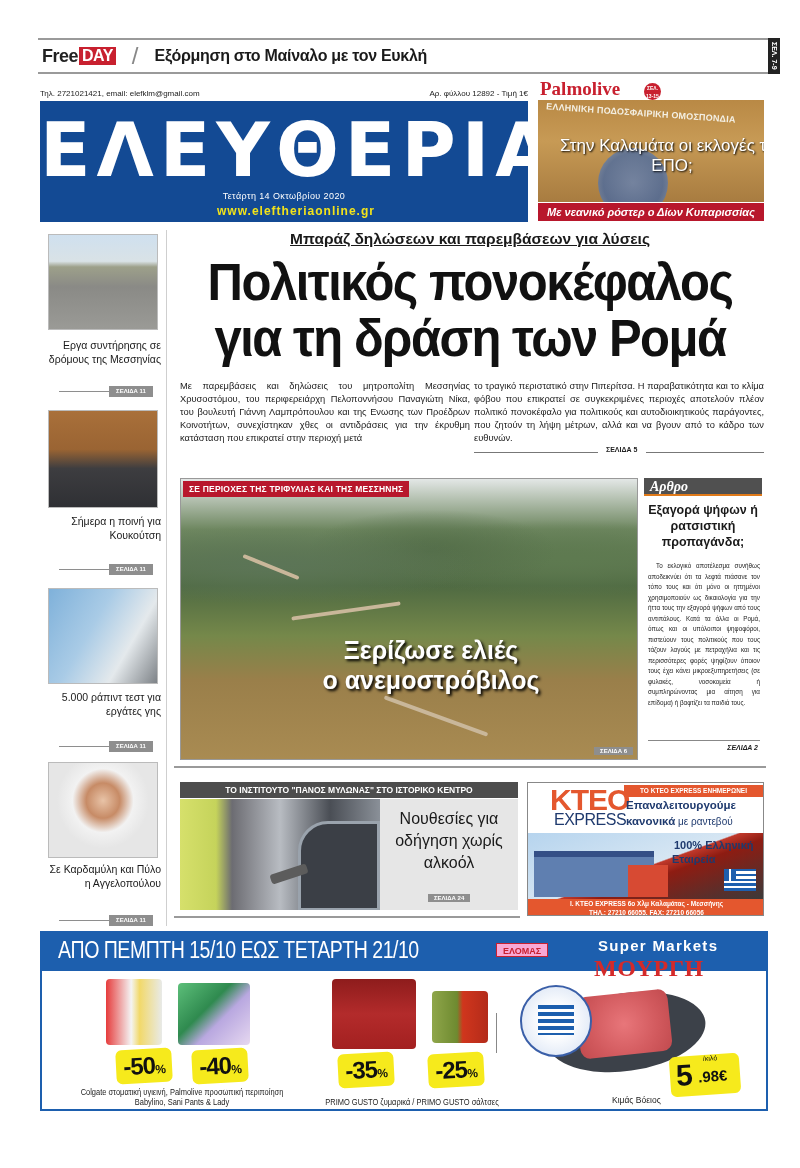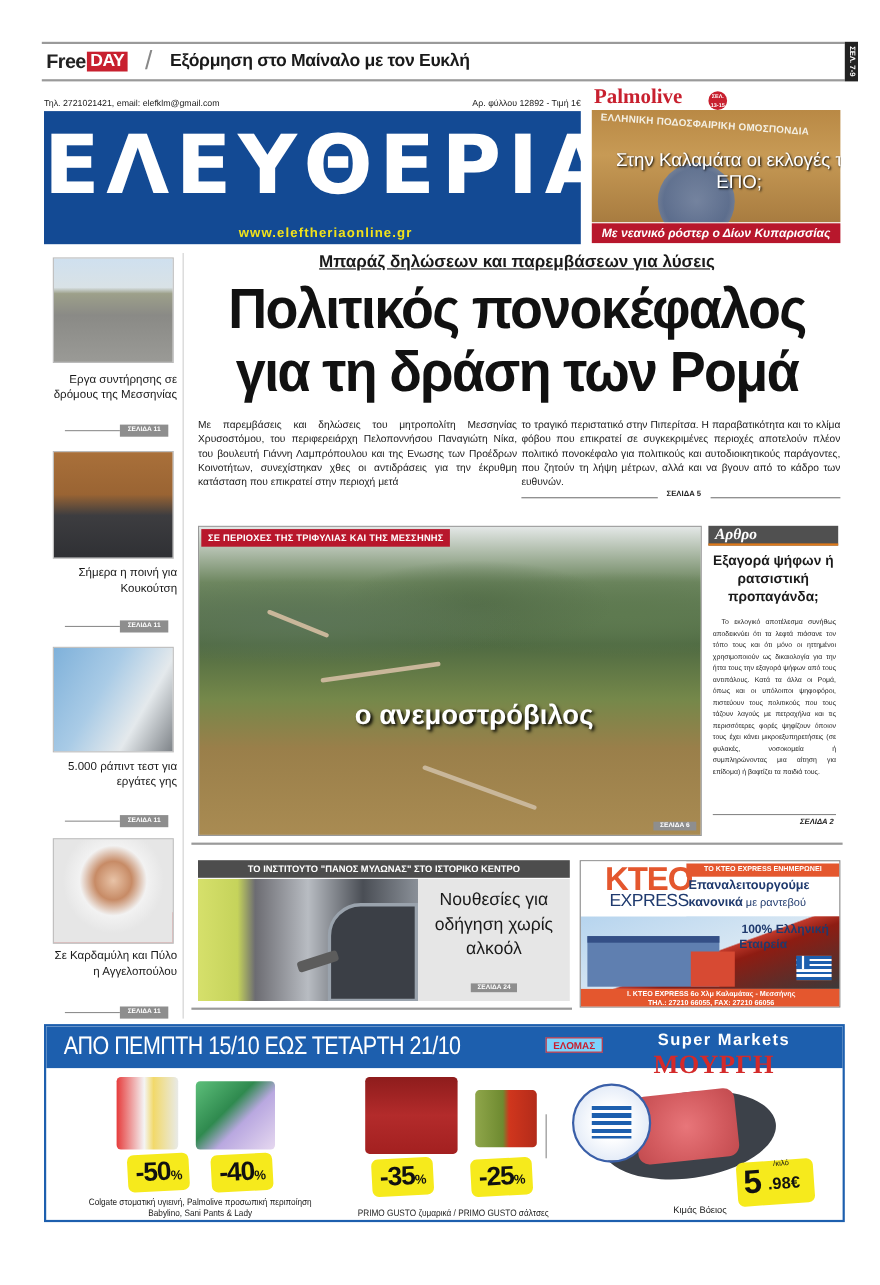--- a/index.html
+++ b/index.html
@@ -99,21 +99,21 @@
   .kteo .g2 { position: absolute; left: 144px; top: 70px; font-size: 11px; font-weight: bold; color: #1f3a6e; }
   .kteo .flag { position: absolute; left: 196px; top: 86px; width: 32px; height: 22px; background: repeating-linear-gradient(180deg,#1d5fae 0 2.4px,#fff 2.4px 4.8px); }
   .kteo .flag::before { content: ""; position: absolute; left: 0; top: 0; width: 12px; height: 12px; background: #1d5fae; }
   .kteo .flag::after { content: ""; position: absolute; left: 5px; top: 0; width: 2px; height: 12px; background: #fff; box-shadow: -5px 5px 0 -0px transparent; }
   .kteo .foot { position: absolute; left: 0; top: 116px; width: 237px; height: 18px; background: #e4572e; color: #fff; font-size: 6.5px; font-weight: bold; text-align: center; line-height: 8.5px; padding-top: 1px; }
 
   
   .ad { left: 40px; top: 931px; width: 728px; height: 180px; border: 2px solid #1d5fae; background: #fff; overflow: hidden; }
   .ad .band { position: absolute; left: 0; top: 0; width: 728px; height: 38px; background: #1d5fae; }
   .ad .band-text { position: absolute; left: 16px; top: 4px; color: #fff; font-size: 23px; letter-spacing: -0.6px; transform: scaleX(0.85); transform-origin: left; }
-  .ad .elomas { position: absolute; left: 454px; top: 10px; width: 52px; height: 14px; background: #7dd3fc; color: #c8202f; font-size: 9px; font-weight: bold; text-align: center; line-height: 14px; border: 1px solid #c8202f; }
+  .ad .elomas { position: absolute; left: 454px; top: 10px; width: 52px; height: 14px; background: #f9a8d4; color: #c8202f; font-size: 9px; font-weight: bold; text-align: center; line-height: 14px; border: 1px solid #c8202f; }
   .ad .sm { position: absolute; left: 556px; top: 4px; color: #fff; font-size: 15px; font-weight: bold; letter-spacing: 1.3px; }
   .ad .mourgi { position: absolute; left: 552px; top: 22px; color: #d42a2a; font-family: "Liberation Serif", serif; font-size: 24px; font-weight: bold; letter-spacing: 0.5px; }
   .prod { position: absolute; border-radius: 4px; }
   .disc { position: absolute; width: 56px; height: 34px; background: #f6ea1c; border-radius: 6px; color: #111; font-size: 24px; font-weight: bold; text-align: center; line-height: 34px; letter-spacing: -1px; transform: rotate(-3deg); }
   .disc span { font-size: 12px; }
   .adcap { position: absolute; font-size: 8.5px; text-align: center; color: #222; line-height: 10px; transform: scaleX(0.88); }
   .vline { position: absolute; width: 1px; background: #888; }
   .plate { position: absolute; left: 504px; top: 60px; width: 160px; height: 78px; border-radius: 50%; background: #3c4149; transform: rotate(-8deg); }
   .meat { position: absolute; left: 536px; top: 60px; width: 92px; height: 62px; background: radial-gradient(circle,#e8767a 0%,#d25a5e 60%,#c14a4e 100%); border-radius: 10px; transform: rotate(-6deg); }
   .seal { position: absolute; left: 478px; top: 52px; width: 72px; height: 72px; border-radius: 50%; border: 2px solid #3a5fa8; background: radial-gradient(circle,#ffffff 30%,#dfe8f6 80%); }
@@ -134,20 +134,21 @@
   </div>
   <span class="slash">/</span>
   <span class="t2">Εξόρμηση στο Μαίναλο με τον Ευκλή</span>
   <div class="pageflag">ΣΕΛ. 7-9</div>
 </div>
 
 <div class="abs contactline">Τηλ. 2721021421, email: elefklm@gmail.com</div>
 <div class="abs issueline">Αρ. φύλλου 12892  -  Τιμή 1€</div>
 <div class="abs masthead">
   <div class="logo">ΕΛΕΥΘΕΡΙΑ</div>
+  <div class="mast-date">Τετάρτη 14 Οκτωβρίου 2020</div>
   <div class="mast-url">www.eleftheriaonline.gr</div>
 </div>
 
 <div class="abs noto">
   <div class="noto-title">Palmolive</div>
   <div class="noto-badge">ΣΕΛ. 13-15</div>
   <div class="noto-photo">
     <div class="sign">ΕΛΛΗΝΙΚΗ ΠΟΔΟΣΦΑΙΡΙΚΗ ΟΜΟΣΠΟΝΔΙΑ</div>
     <div class="emblem"></div>
     <div class="head">Στην Καλαμάτα οι εκλογές της ΕΠΟ;</div>
@@ -193,20 +194,21 @@
   <div class="rule" style="left:172px;width:118px;"></div>
 </div>
 
 <div class="abs hero">
   <div class="trees"></div>
   <div class="trunk" style="left:60px;top:86px;width:60px;transform:rotate(22deg);"></div>
   <div class="trunk" style="left:110px;top:130px;width:110px;transform:rotate(-8deg);"></div>
   <div class="trunk" style="left:200px;top:235px;width:110px;transform:rotate(20deg);"></div>
   <div class="tag">ΣΕ ΠΕΡΙΟΧΕΣ ΤΗΣ ΤΡΙΦΥΛΙΑΣ ΚΑΙ ΤΗΣ ΜΕΣΣΗΝΗΣ</div>
   <div class="title">
+    <div>Ξερίζωσε ελιές</div>
     <div>ο ανεμοστρόβιλος</div>
   </div>
   <div class="pg">ΣΕΛΙΔΑ 6</div>
 </div>
 
 <div class="abs article">
   <div class="hdr">Αρθρο</div>
   <div class="title">Εξαγορά ψήφων ή ρατσιστική προπαγάνδα;</div>
   <div class="body">Το εκλογικό αποτέλεσμα συνήθως αποδεικνύει ότι τα λεφτά πιάσανε τον τόπο τους και ότι μόνο οι ηττημένοι χρησιμοποιούν ως δικαιολογία για την ήττα τους την εξαγορά ψήφων από τους αντιπάλους. Κατά τα άλλα οι Ρομά, όπως και οι υπόλοιποι ψηφοφόροι, πιστεύουν τους πολιτικούς που τους τάζουν λαγούς με πετραχήλια και τις περισσότερες φορές ψηφίζουν όποιον τους έχει κάνει μικροεξυπηρετήσεις (σε φυλακές, νοσοκομεία ή συμπληρώνοντας μια αίτηση για επίδομα) ή βαφτίζει τα παιδιά τους.</div>
   <div class="rule"></div>

